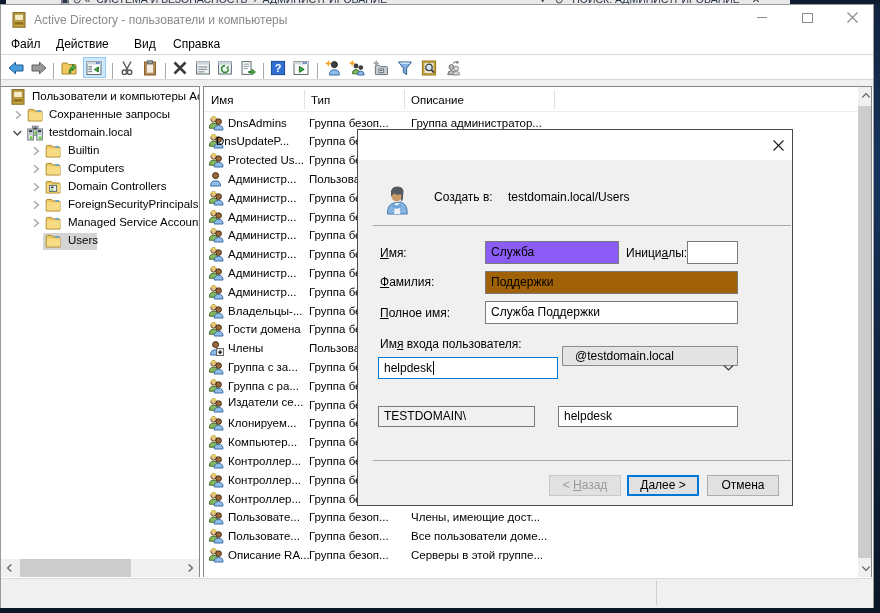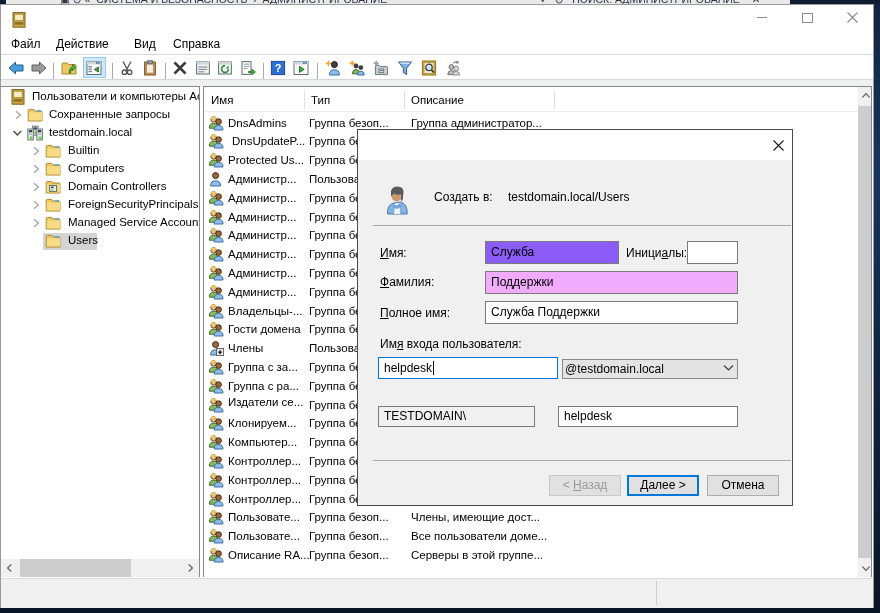--- a/index.html
+++ b/index.html
@@ -11,20 +11,21 @@
 <div class="a" style="left:6px;top:0;width:784px;height:4px;background:#e9e9e9"></div>
 <div class="tx" style="left:60px;top:-8px;color:#2b3644;font-size:10.5px">▣ ⊙ «&nbsp; СИСТЕМА И БЕЗОПАСНОСТЬ &nbsp;›&nbsp; АДМИНИСТРИРОВАНИЕ</div>
 <div class="tx" style="left:540px;top:-8px;color:#2b3644;font-size:10.5px">✓ &nbsp;⊙&nbsp;&nbsp; ПОИСК: АДМИНИСТРИРОВАНИЕ&nbsp;&nbsp;&nbsp; ✕</div>
 </div>
 <div class="a" style="left:0;top:4px;width:874px;height:604px;background:#fff;border:1px solid #9b9b9b;box-sizing:border-box">
 <svg class="a" style="left:10px;top:7px;" width="16" height="16" viewBox="0 0 16 16">
         <rect x="2" y="0.6" width="12" height="14.6" fill="#c8a53c" stroke="#7c6420"></rect>
         <rect x="3.6" y="2.2" width="8.8" height="6.4" fill="#f6ecc4" stroke="#a98e3e"></rect>
         <rect x="3.6" y="10.2" width="8.8" height="2.4" fill="#8a6d22"></rect>
       </svg>
+<div class="tx" style="left:33px;top:8px;color:#8a8a8a">Active Directory - пользователи и компьютеры</div>
 <div class="a" style="left:756px;top:12px;width:10px;height:1.4px;background:#8b8b8b"></div>
 <div class="a" style="left:801px;top:8px;width:9px;height:8px;border:1.2px solid #8b8b8b"></div>
 <svg class="a" style="left:846px;top:7px;" width="11" height="11" viewBox="0 0 11 11">
         <path d="M0.5 0.5 L10.5 10.5 M10.5 0.5 L0.5 10.5" stroke="#8b8b8b" stroke-width="1.2"></path>
       </svg>
 <div class="tx" style="left:10px;top:32px">Файл</div>
 <div class="tx" style="left:55px;top:32px">Действие</div>
 <div class="tx" style="left:133px;top:32px">Вид</div>
 <div class="tx" style="left:172px;top:32px">Справка</div>
 <div class="a" style="left:0;top:49px;width:872px;height:1px;background:#d7d7d7"></div>
@@ -254,21 +255,21 @@
 <div class="tx" style="left:24px;top:28.5px">DnsAdmins</div>
 <div class="tx" style="left:105px;top:28.5px">Группа безоп...</div>
 <div class="tx" style="left:207px;top:28.5px">Группа администратор...</div>
 <svg class="a" style="left:4px;top:46.30000000000001px;" width="16" height="16" viewBox="0 0 16 16">
         <circle cx="5.6" cy="4.4" r="2.7" fill="#e7c290" stroke="#6b4a22"></circle>
         <path d="M5.6 1.4 q2.8 0 2.8 2 l-5.6 .4 q0-2.4 2.8-2.4Z" fill="#e8d25a"></path>
         <path d="M1.4 12.6 q0-4.4 4.2-4.4 q4.2 0 4.2 4.4 v.6 H1.4Z" fill="#86b861" stroke="#44682c"></path>
         <circle cx="10.6" cy="6.6" r="2.8" fill="#9a6a3e" stroke="#45290e"></circle>
         <path d="M6.2 14.8 q0-4.4 4.4-4.4 q4.4 0 4.4 4.4 v.2 H6.2Z" fill="#8fbce8" stroke="#3a6ea5"></path>
       </svg>
-<div class="tx" style="left:28px;top:47.3px">DnsUpdateP...</div>
+<div class="tx" style="left:12px;top:47.3px">DnsUpdateP...</div>
 <div class="tx" style="left:105px;top:47.3px">Группа безоп...</div>
 <svg class="a" style="left:4px;top:65.1px;" width="16" height="16" viewBox="0 0 16 16">
         <circle cx="5.6" cy="4.4" r="2.7" fill="#e7c290" stroke="#6b4a22"></circle>
         <path d="M5.6 1.4 q2.8 0 2.8 2 l-5.6 .4 q0-2.4 2.8-2.4Z" fill="#e8d25a"></path>
         <path d="M1.4 12.6 q0-4.4 4.2-4.4 q4.2 0 4.2 4.4 v.6 H1.4Z" fill="#86b861" stroke="#44682c"></path>
         <circle cx="10.6" cy="6.6" r="2.8" fill="#9a6a3e" stroke="#45290e"></circle>
         <path d="M6.2 14.8 q0-4.4 4.4-4.4 q4.4 0 4.4 4.4 v.2 H6.2Z" fill="#8fbce8" stroke="#3a6ea5"></path>
       </svg>
 <div class="tx" style="left:24px;top:66.1px">Protected Us...</div>
 <div class="tx" style="left:105px;top:66.1px">Группа безоп...</div>
@@ -484,26 +485,26 @@
         <path d="M17.8 11.2 l1.4 4.8 l-1.2 3 l-1-.5 q1.1-3.6.8-7.3Z" fill="#555a5e"></path>
       </svg>
 <div class="tx" style="left:76px;top:60px">Создать в:</div>
 <div class="tx" style="left:150px;top:60px">testdomain.local/Users</div>
 <div class="a" style="left:15px;top:95px;width:418px;height:1px;background:#a8a8a8"></div>
 <div class="tx" style="left:22px;top:116px"><u>И</u>мя:</div>
 <div class="a" style="left:127px;top:111px;width:134px;height:23px;background:#8b5cf6;border:1px solid #7a7a7a;box-sizing:border-box;line-height:21px;padding-left:5px;white-space:nowrap;overflow:hidden">Служба</div>
 <div class="tx" style="left:268px;top:116px">Иници<u>а</u>лы:</div>
 <div class="a" style="left:329px;top:111px;width:51px;height:23px;background:#fff;border:1px solid #7a7a7a;box-sizing:border-box;line-height:21px;padding-left:5px;white-space:nowrap;overflow:hidden"></div>
 <div class="tx" style="left:22px;top:145px"><u>Ф</u>амилия:</div>
-<div class="a" style="left:127px;top:141px;width:253px;height:23px;background:#f0abfc;border:1px solid #7a7a7a;box-sizing:border-box;line-height:21px;padding-left:5px;white-space:nowrap;overflow:hidden">Поддержки</div>
+<div class="a" style="left:127px;top:141px;width:253px;height:23px;background:#a16207;border:1px solid #7a7a7a;box-sizing:border-box;line-height:21px;padding-left:5px;white-space:nowrap;overflow:hidden">Поддержки</div>
 <div class="tx" style="left:22px;top:176px"><u>П</u>олное имя:</div>
 <div class="a" style="left:127px;top:171px;width:253px;height:23px;background:#fff;border:1px solid #7a7a7a;box-sizing:border-box;line-height:21px;padding-left:5px;white-space:nowrap;overflow:hidden">Служба Поддержки</div>
 <div class="tx" style="left:22px;top:207px">Им<u>я</u> входа пользователя:</div>
 <div class="a" style="left:20px;top:227px;width:180px;height:22px;background:#fff;border:1px solid #0078d7;box-sizing:border-box;line-height:20px;padding-left:5px;white-space:nowrap;overflow:hidden">helpdesk<span style="border-right:1px solid #000;padding-right:0.5px"></span></div>
-<div class="a" style="left:204px;top:229px;width:176px;height:20px;background:#e4e4e4;border:1px solid #8a8a8a;box-sizing:border-box;line-height:18px;padding-left:2px">@testdomain.local</div>
+<div class="a" style="left:204px;top:216px;width:176px;height:20px;background:#e4e4e4;border:1px solid #8a8a8a;box-sizing:border-box;line-height:18px;padding-left:12px">@testdomain.local</div>
 <svg class="a" style="left:365px;top:234px;" width="11" height="8" viewBox="0 0 11 8">
         <path d="M1 1.5 L5.5 6 L10 1.5" fill="none" stroke="#3c3c3c" stroke-width="1.2"></path>
       </svg>
 <div class="a" style="left:20px;top:276px;width:157px;height:21px;background:#f0f0f0;border:1px solid #7a7a7a;box-sizing:border-box;line-height:19px;padding-left:5px;white-space:nowrap;overflow:hidden">TESTDOMAIN\</div>
 <div class="a" style="left:200px;top:276px;width:180px;height:21px;background:#fff;border:1px solid #7a7a7a;box-sizing:border-box;line-height:19px;padding-left:5px;white-space:nowrap;overflow:hidden">helpdesk</div>
 <div class="a" style="left:15px;top:330px;width:418px;height:1px;background:#a8a8a8"></div>
 <div class="a" style="left:191px;top:345px;width:72px;height:21px;background:#e1e1e1;border:1px solid #c8c8c8;box-sizing:border-box;line-height:19px;text-align:center;color:#9a9a9a">&lt; <u>Н</u>азад</div>
 <div class="a" style="left:269px;top:345px;width:72px;height:21px;background:#e1e1e1;border:2px solid #0078d7;box-sizing:border-box;line-height:17px;text-align:center"><u>Д</u>алее &gt;</div>
 <div class="a" style="left:349px;top:345px;width:72px;height:21px;background:#e1e1e1;border:1px solid #adadad;box-sizing:border-box;line-height:19px;text-align:center">Отмена</div>
 </div>

